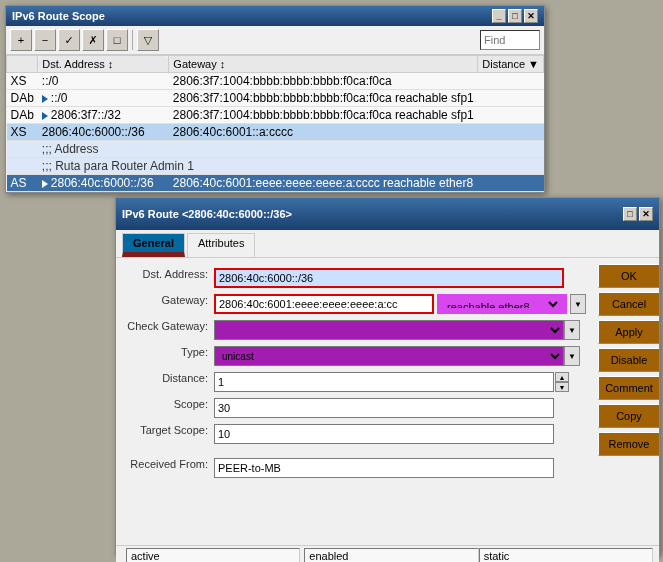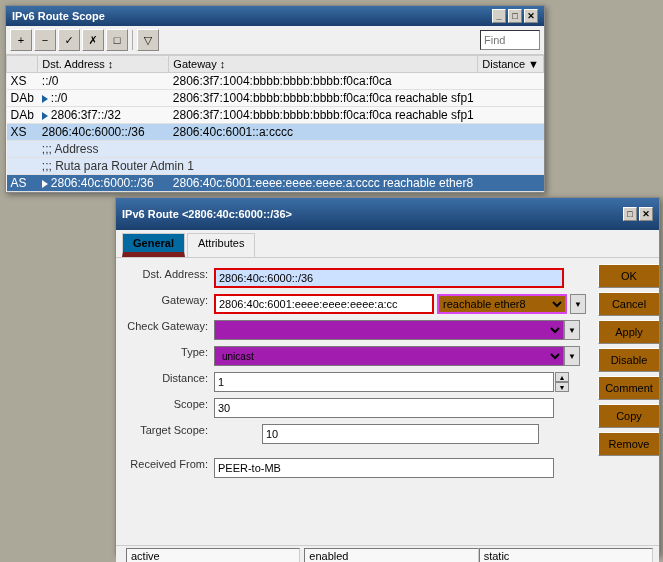--- a/index.html
+++ b/index.html
@@ -245,22 +245,22 @@
     }
 
     .gateway-input {
       width: 220px;
       border: 2px solid #d00;
     }
 
     .gateway-dropdown {
       width: 130px;
       height: 20px;
-      border: 2px solid #d946ef;
-      background: #a16207;
+      border: 6px solid #d946ef;
+      background: #d946ef;
       font-size: 11px;
     }
 
     .dropdown-arrow {
       width: 16px;
       height: 20px;
       background: #e0e0e0;
       border: 1px solid #888;
       display: flex;
       align-items: center;
@@ -483,21 +483,21 @@
           </div>
         </div>
 
         <div class="form-row">
           <span class="form-label">Scope:</span>
           <input class="form-input" style="width: 340px;" type="text" value="30">
         </div>
 
         <div class="form-row">
           <span class="form-label">Target Scope:</span>
-          <input class="form-input" style="width: 277px; margin-left: 48px;" type="text" value="10">
+          <input class="form-input" style="width: 340px;" type="text" value="10">
         </div>
 
         <div style="height:8px;"></div>
 
         <div class="form-row">
           <span class="form-label">Received From:</span>
           <input class="form-input" style="width: 340px;" type="text" value="PEER-to-MB">
         </div>
       </div>
 

